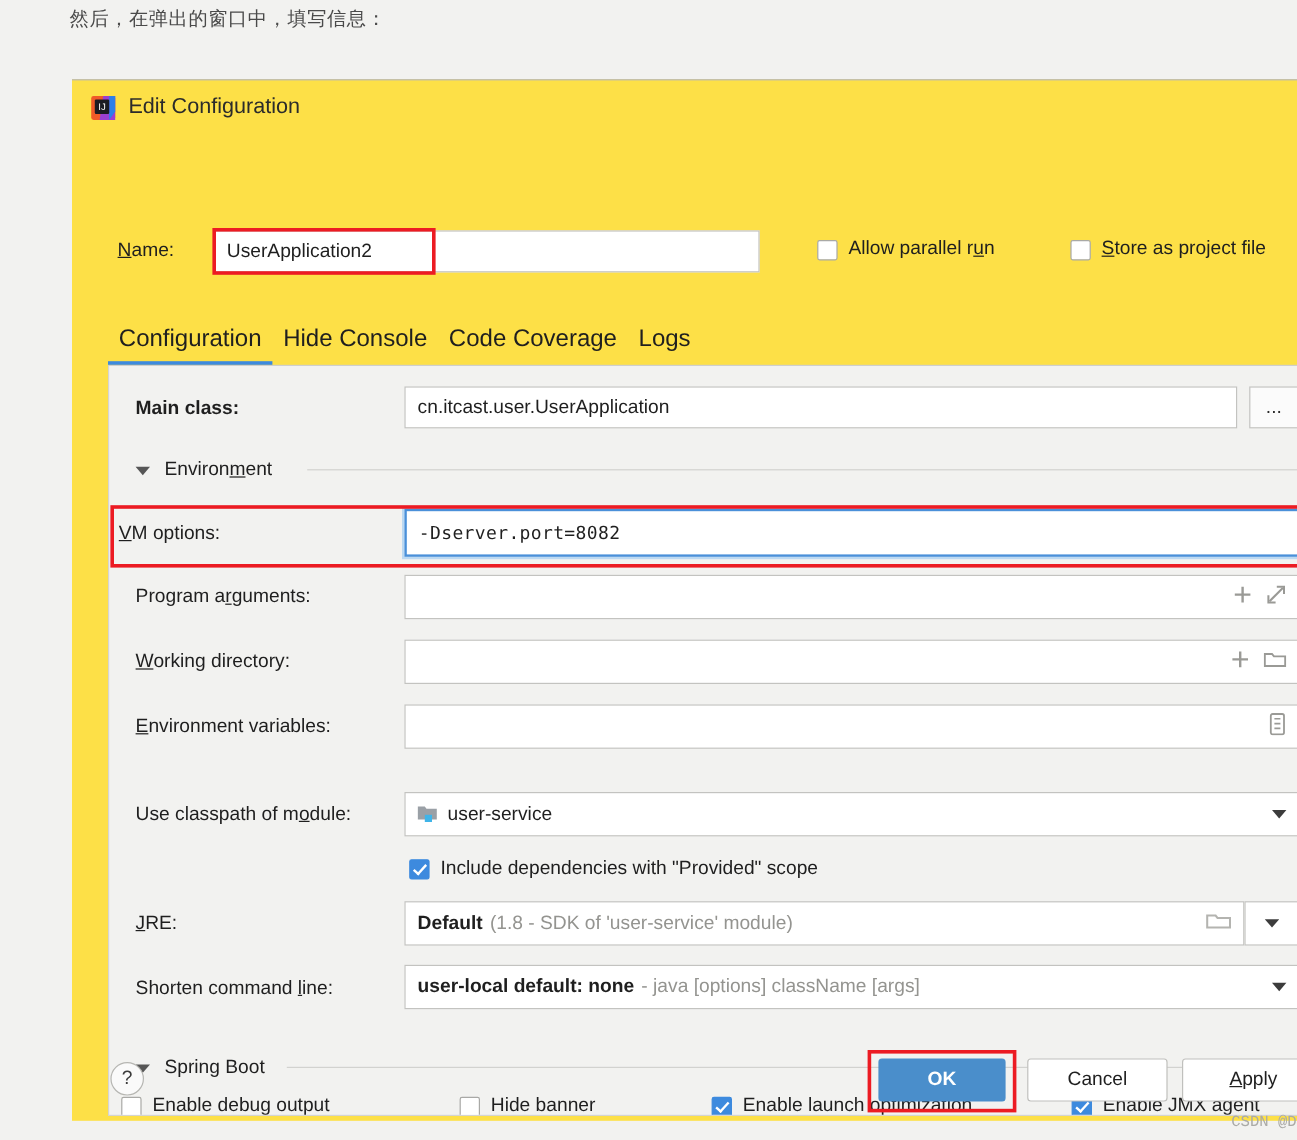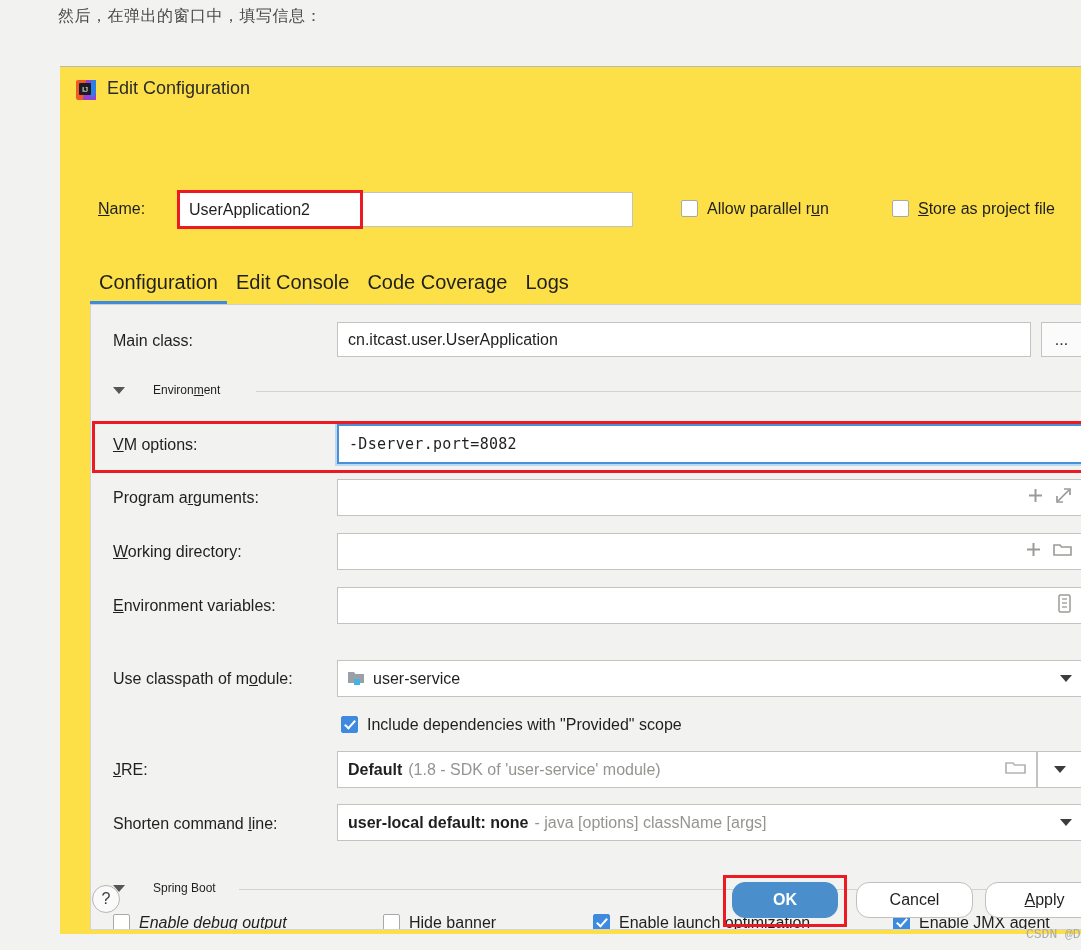--- a/index.html
+++ b/index.html
@@ -168,22 +168,22 @@
     background: #fbfbfb;
     border: 1px solid #c3c3c0;
     display: flex; align-items: center; justify-content: center;
     font-size: 16px; color: #2b2b2b;
     cursor: pointer;
   }
 
   
   .section {
     position: absolute;
-    display: flex; align-items: center; gap: 28px;
-    font-size: 12px; color: #1f1f1f;
+    display: flex; align-items: center; gap: 12px;
+    font-size: 16px; color: #1f1f1f;
   }
   .section .mn { text-decoration: underline; }
   .tri {
     width: 0; height: 0;
     border-left: 6px solid transparent;
     border-right: 6px solid transparent;
     border-top: 7px solid #565656;
   }
   .sect-line {
     position: absolute; height: 1px; background: #d2d2cf;
@@ -251,21 +251,21 @@
     font-size: 16px; color: #3c3c3c;
     cursor: pointer;
   }
   .btn {
     position: absolute;
     height: 36px;
     border: 1px solid #c0c0bd;
     background: #ffffff;
     display: flex; align-items: center; justify-content: center;
     font-size: 16px; color: #1f1f1f;
-    border-radius: 13px;
+    border-radius: 3px;
     cursor: pointer;
   }
   .btn.primary {
     background: #4a8ecb; border-color: #4a8ecb;
     color: #ffffff; font-weight: bold;
   }
   .btn .mn { text-decoration: underline; }
   .ok-hl {
     position: absolute;
     left: 675px; top: 875px;
@@ -322,40 +322,40 @@
     </div>
     <span class="gear-icon">
       <svg width="22" height="22" viewBox="0 0 22 22">
         <path fill="#8a8a86" d="M11 7.3a3.7 3.7 0 1 0 0 7.4 3.7 3.7 0 0 0 0-7.4zm0 5.6a1.9 1.9 0 1 1 0-3.8 1.9 1.9 0 0 1 0 3.8z"></path>
         <path fill="#8a8a86" d="M19 12.3v-2.6l-2.2-.4a6 6 0 0 0-.6-1.5l1.3-1.8-1.9-1.9-1.8 1.3a6 6 0 0 0-1.5-.6L11.9 2.6H9.3l-.4 2.2a6 6 0 0 0-1.5.6L5.6 4.1 3.7 6l1.3 1.8a6 6 0 0 0-.6 1.5l-2.2.4v2.6l2.2.4c.13.53.34 1.03.6 1.5L3.7 16l1.9 1.9 1.8-1.3c.47.26.97.47 1.5.6l.4 2.2h2.6l.4-2.2c.53-.13 1.03-.34 1.5-.6l1.8 1.3 1.9-1.9-1.3-1.8c.26-.47.47-.97.6-1.5l2.2-.4z" opacity=".55"></path>
       </svg>
     </span>
 
     <div class="tabs">
       <div class="tab active">Configuration</div>
-      <div class="tab">Edit Console</div>
+      <div class="tab">Hide Console</div>
       <div class="tab">Code Coverage</div>
       <div class="tab">Logs</div>
     </div>
 
     <div class="panel">
 
-      <div class="row-label" style="left:22px; top:27px;">Main class:</div>
+      <div class="row-label" style="left:22px; top:27px;font-weight:bold;">Main class:</div>
       <div class="field" style="left:246px; top:17px; width:694px; height:35px;">
         <span>cn.itcast.user.UserApplication</span>
       </div>
       <div class="btn-ellipsis" style="left:950px; top:17px; width:41px; height:35px;">...</div>
 
       <div class="section" style="left:22px; top:78px;">
         <span class="tri"></span>
         <span>Environ<span class="mn">m</span>ent</span>
       </div>
       <div class="sect-line" style="left:165px; top:86px; width:828px;"></div>
 
-      <div class="row-label" style="left:22px; top:131px;"><span class="mn">V</span>M options:</div>
+      <div class="row-label" style="left:8px; top:131px;"><span class="mn">V</span>M options:</div>
       <div class="field focused" style="left:246px; top:119px; width:900px; height:40px;">
         <span class="mono">-Dserver.port=8082</span>
         <span class="field-icons">
           <span>
             <svg width="17" height="17" viewBox="0 0 17 17">
                 <line x1="8.5" y1="2" x2="8.5" y2="15" stroke="#9a9a96" stroke-width="2"></line>
                 <line x1="2" y1="8.5" x2="15" y2="8.5" stroke="#9a9a96" stroke-width="2"></line>
               </svg>
           </span>
           <span>
@@ -459,21 +459,21 @@
         <span class="muted" style="margin-left:6px;">- java [options] className [args]</span>
         <span class="caret"></span>
       </div>
 
       <div class="section" style="left:22px; top:576px;">
         <span class="tri"></span>
         <span>Spring Boot</span>
       </div>
       <div class="sect-line" style="left:148px; top:584px; width:845px;"></div>
 
-      <div style="position:absolute; left:22px; top:608px; font-size:16px; color:#1f1f1f;font-style:italic;">
+      <div style="position:absolute; left:10px; top:608px; font-size:16px; color:#1f1f1f;">
         <span class="cbx"></span><span class="cb-text">Enable debug output</span>
       </div>
       <div style="position:absolute; left:292px; top:608px; font-size:16px; color:#1f1f1f;">
         <span class="cbx"></span><span class="cb-text">Hide banner</span>
       </div>
       <div style="position:absolute; left:502px; top:608px; font-size:16px; color:#1f1f1f;">
         <span class="cbx checked"></span><span class="cb-text">Enable launch optimization</span>
       </div>
       <div style="position:absolute; left:802px; top:608px; font-size:16px; color:#1f1f1f;">
         <span class="cbx checked"></span><span class="cb-text">Enable JMX agent</span>

